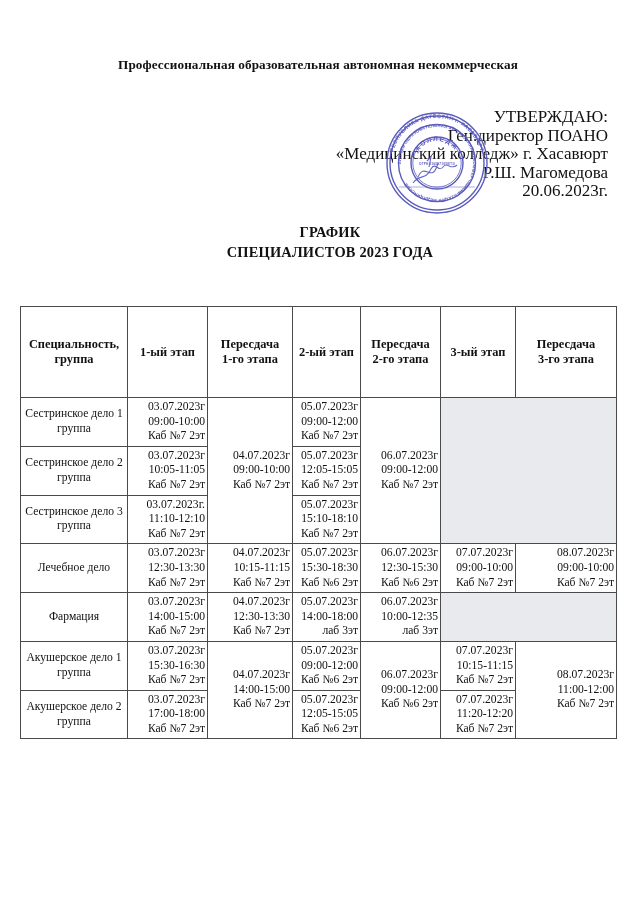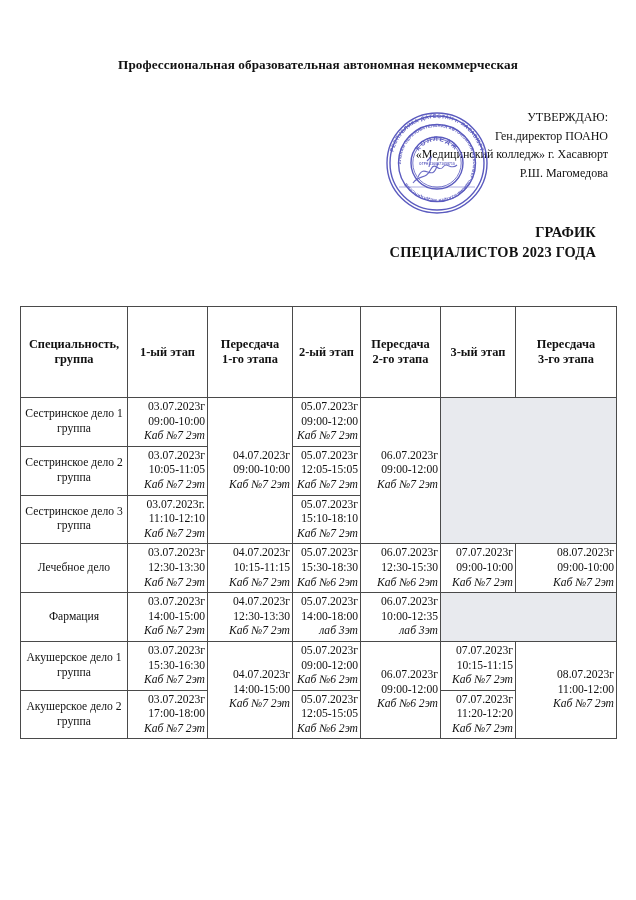--- a/index.html
+++ b/index.html
@@ -36,43 +36,43 @@
   }
   .org-header .line2 { display: block; }
 
   
   .approval {
     position: absolute;
     top: 108px;
     left: 300px;
     width: 308px;
     text-align: right;
-    font-size: 12px;
+    font-size: 17px;
     line-height: 18.5px;
   }
   .approval div { white-space: nowrap; }
 
   
   .stamp {
     position: absolute;
     left: 385px;
     top: 111px;
     width: 104px;
     height: 104px;
     pointer-events: none;
   }
   .stamp svg { display: block; }
 
   
   .doc-title {
     position: absolute;
     top: 222px;
-    left: 40px;
+    left: 52px;
     width: 556px;
-    text-align: right;
+    text-align: center;
     font-weight: bold;
     font-size: 14.4px;
     line-height: 20px;
     letter-spacing: 0.2px;
   }
   .doc-title .t-line { display: block; }
 
   
   .sched-wrap {
     position: absolute;
@@ -116,41 +116,41 @@
     line-height: 15.5px;
     margin-top: 24px;
   }
   .cell {
     display: block;
     text-align: right;
   }
   .cell .ln { display: block; }
   .cell .room {
     display: block;
-    font-style: italic;
   }
   td.shaded {
     background: #e8eaee;
   }
   .hdr-l1, .hdr-l2 { display: block; }
 </style>
 </head>
 <body>
 
 <div class="page">
 
   <div class="org-header">
     <span class="line1">Профессиональная образовательная автономная некоммерческая</span>
   </div>
 
   <div class="approval">
     <div>УТВЕРЖДАЮ:</div>
     <div>Ген.директор ПОАНО</div>
     <div>«Медицинский колледж» г. Хасавюрт</div>
     <div>Р.Ш. Магомедова</div>
+    <div>20.06.2023г.</div>
   </div>
 
   <div class="stamp">
     <svg width="104" height="104" viewBox="0 0 104 104" xmlns="http://www.w3.org/2000/svg">
       <defs>
         <path id="ringOuter" d="M 52,52 m -45,0 a 45,45 0 1,1 90,0 a 45,45 0 1,1 -90,0"></path>
         <path id="ringInner" d="M 52,52 m -36,0 a 36,36 0 1,1 72,0 a 36,36 0 1,1 -72,0"></path>
         <path id="ringCenter" d="M 52,52 m -22,0 a 22,22 0 1,1 44,0 a 22,22 0 1,1 -44,0"></path>
       </defs>
       <g fill="none" stroke="#5b5bbf" stroke-width="1.4">

